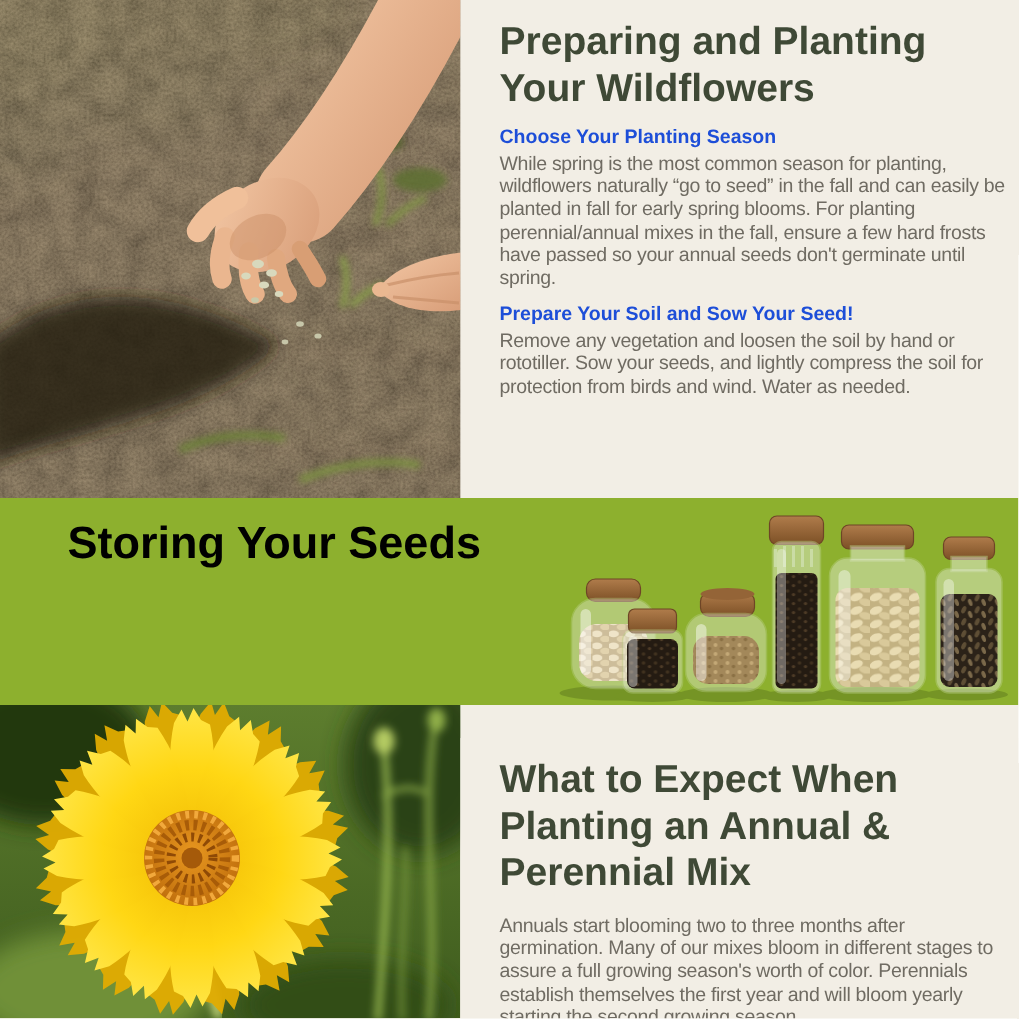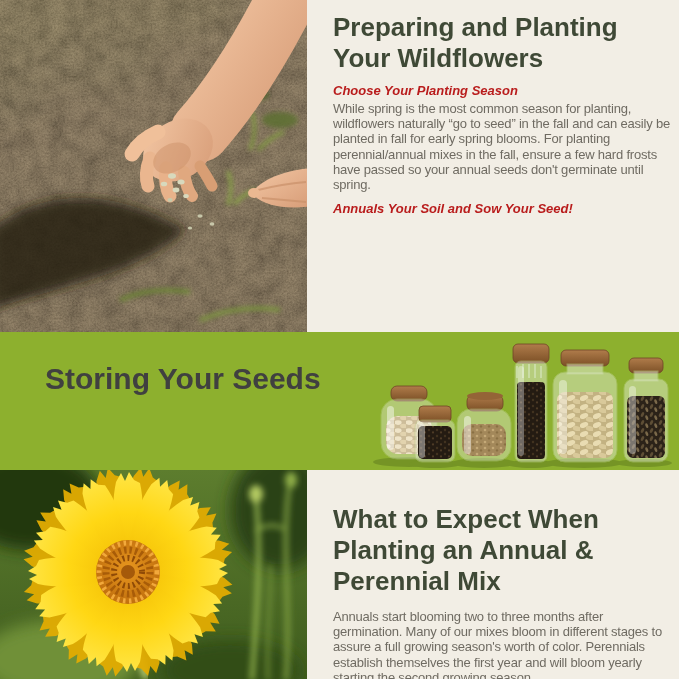--- a/index.html
+++ b/index.html
@@ -16,23 +16,23 @@
   .jars-photo{position:absolute;left:307px;top:0;width:372px;height:138px;}
   .photo-bottom{position:absolute;left:0;top:470px;width:307px;height:209px;overflow:hidden;}
   .panel-bottom{position:absolute;left:307px;top:492px;width:372px;height:209px;background:#f2eee5;
              box-sizing:border-box;padding:12px 8px 0 26px;overflow:hidden;}
   svg{display:block;}
   
   .big-title{
     margin:0 0 9px 0;font-size:26px;line-height:31px;font-weight:bold;color:#3f4936;
     white-space:pre-line;letter-spacing:0px;
   }
-  .sec-head{margin:9px 0 2px 0;font-size:13px;line-height:16px;font-weight:bold;color:#b91c1c;font-style:italic;}
+  .sec-head{margin:9px 0 2px 0;font-size:13px;line-height:16px;font-weight:bold;color:#1d4ed8;}
   .sec-body{margin:0;font-size:13px;line-height:15.2px;color:#6f6b62;letter-spacing:-0.2px;width:342px;}
-  .band-title{margin:16px 0 8px 0;font-size:30px;line-height:34px;font-weight:bold;color:#404040;}
+  .band-title{margin:0 0 8px 0;font-size:30px;line-height:34px;font-weight:bold;color:#000000;}
   .band-body{margin:0;font-size:12.5px;line-height:15.5px;color:#f4f1e3;letter-spacing:-0.1px;width:324px;}
   .panel-bottom .big-title{margin-bottom:12px;}
   .panel-bottom .sec-body{width:340px;}
 </style>
 </head>
 <body>
 
 <div class="canvas">
 
   <div class="photo-top">
@@ -127,21 +127,22 @@
   </div>
 
   <div class="panel-top">
     <h1 class="big-title">Preparing and Planting
 Your Wildflowers</h1>
 
     <h2 class="sec-head">Choose Your Planting Season</h2>
     <p class="sec-body">While spring is the most common season for planting, wildflowers naturally “go to seed” in the fall and can easily be planted in fall for early spring blooms. For planting perennial/annual mixes in the fall, ensure a few hard frosts have passed so your annual seeds don't germinate until spring.</p>
 
 
-    <h2 class="sec-head">Annuals Your Soil and Sow Your Seed!</h2>
+    <h2 class="sec-head">Prepare Your Soil and Sow Your Seed!</h2>
+    <p class="sec-body">Remove any vegetation and loosen the soil by hand or rototiller. Sow your seeds, and lightly compress the soil for protection from birds and wind. Water as needed.</p>
   </div>
 
   <div class="band">
     <div class="band-textwrap">
       <h1 class="band-title">Storing Your Seeds</h1>
     </div>
     <div class="jars-photo">
       <svg width="372" height="138" viewBox="0 0 372 138">
         <defs>
           <linearGradient id="cork" x1="0" y1="0" x2="0" y2="1">

